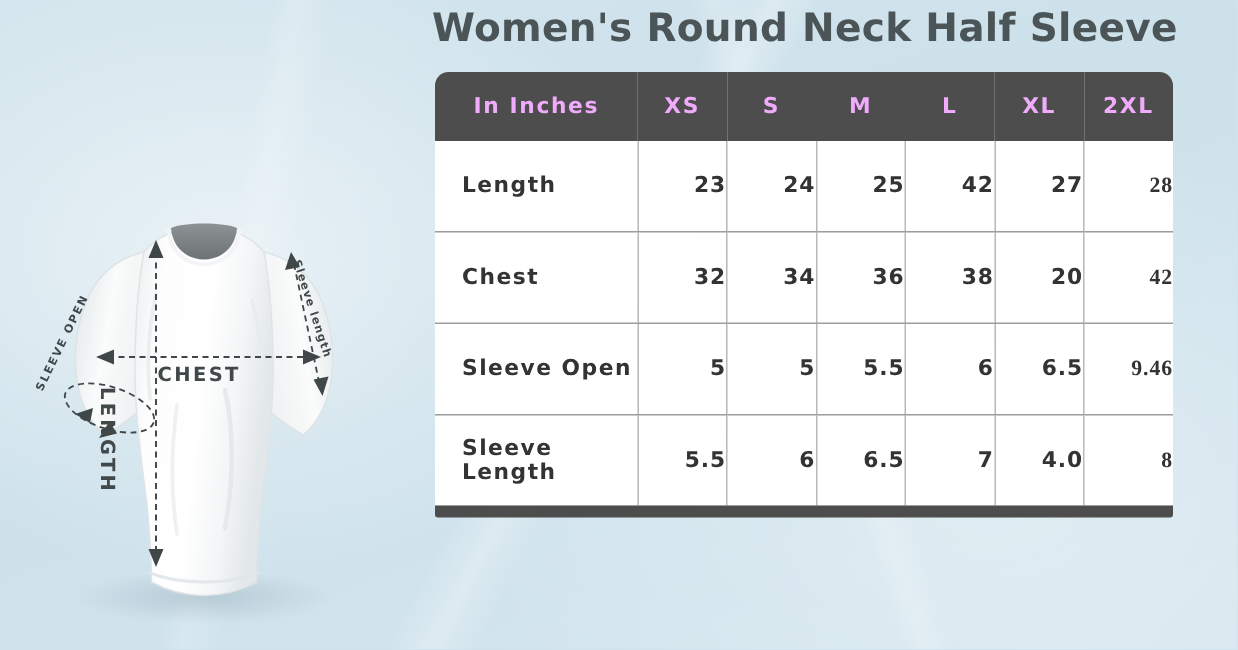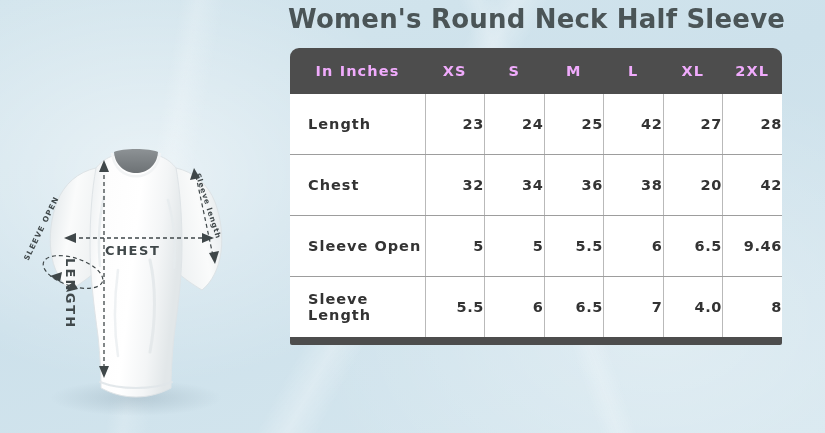--- a/index.html
+++ b/index.html
@@ -86,20 +86,21 @@
     color: #333333;
     letter-spacing: 0.6px;
     border-right: 1px solid #b9b9b9;
     border-bottom: 1px solid #9d9d9d;
   }
   table.size-table tbody tr:last-child td {
     border-bottom: none;
   }
   table.size-table tbody td:last-child {
     border-right: none;
+    font-family: Liberation Serif, serif;
   }
   table.size-table tbody td.rowlabel {
     text-align: left;
     padding-left: 18px;
     letter-spacing: 1px;
   }
   .table-foot {
     width: 492px;
     height: 8px;
     background: #4d4d4d;

